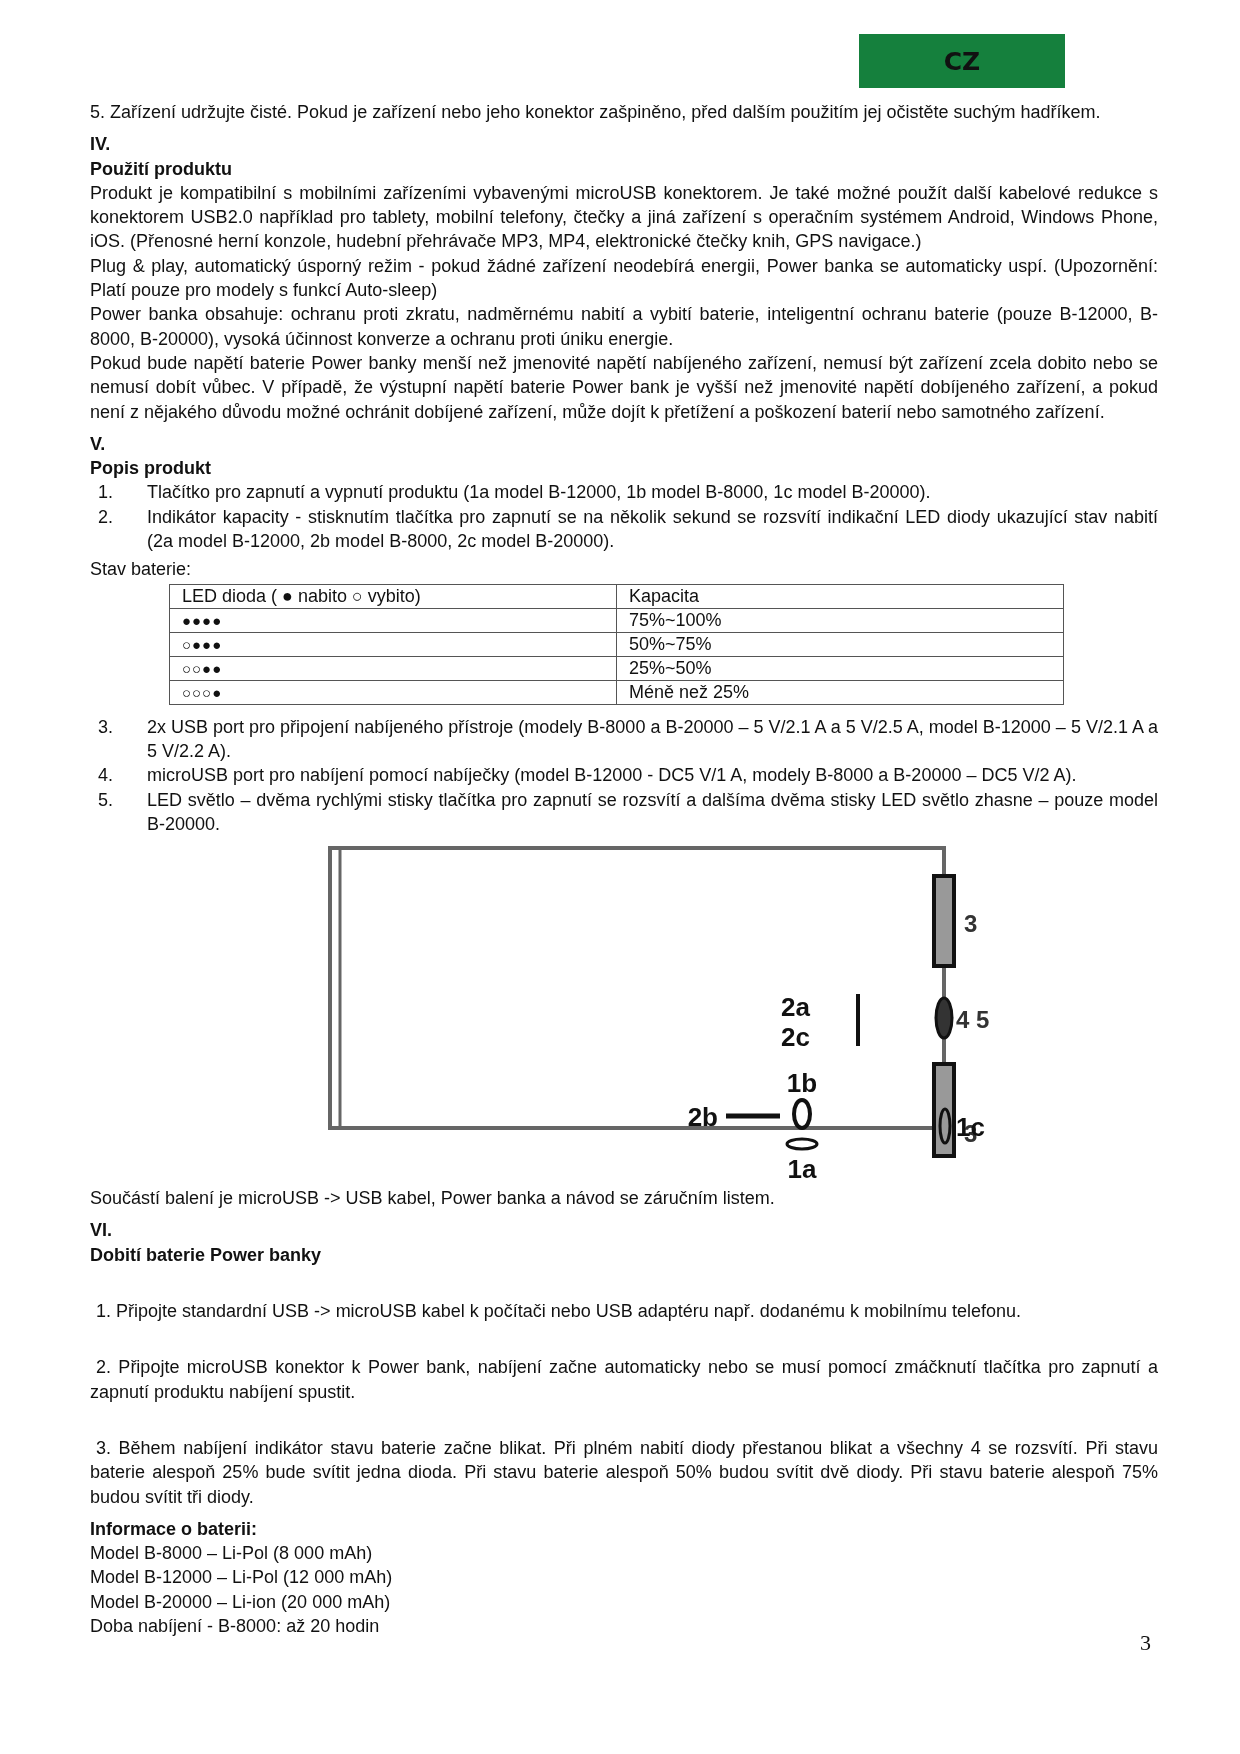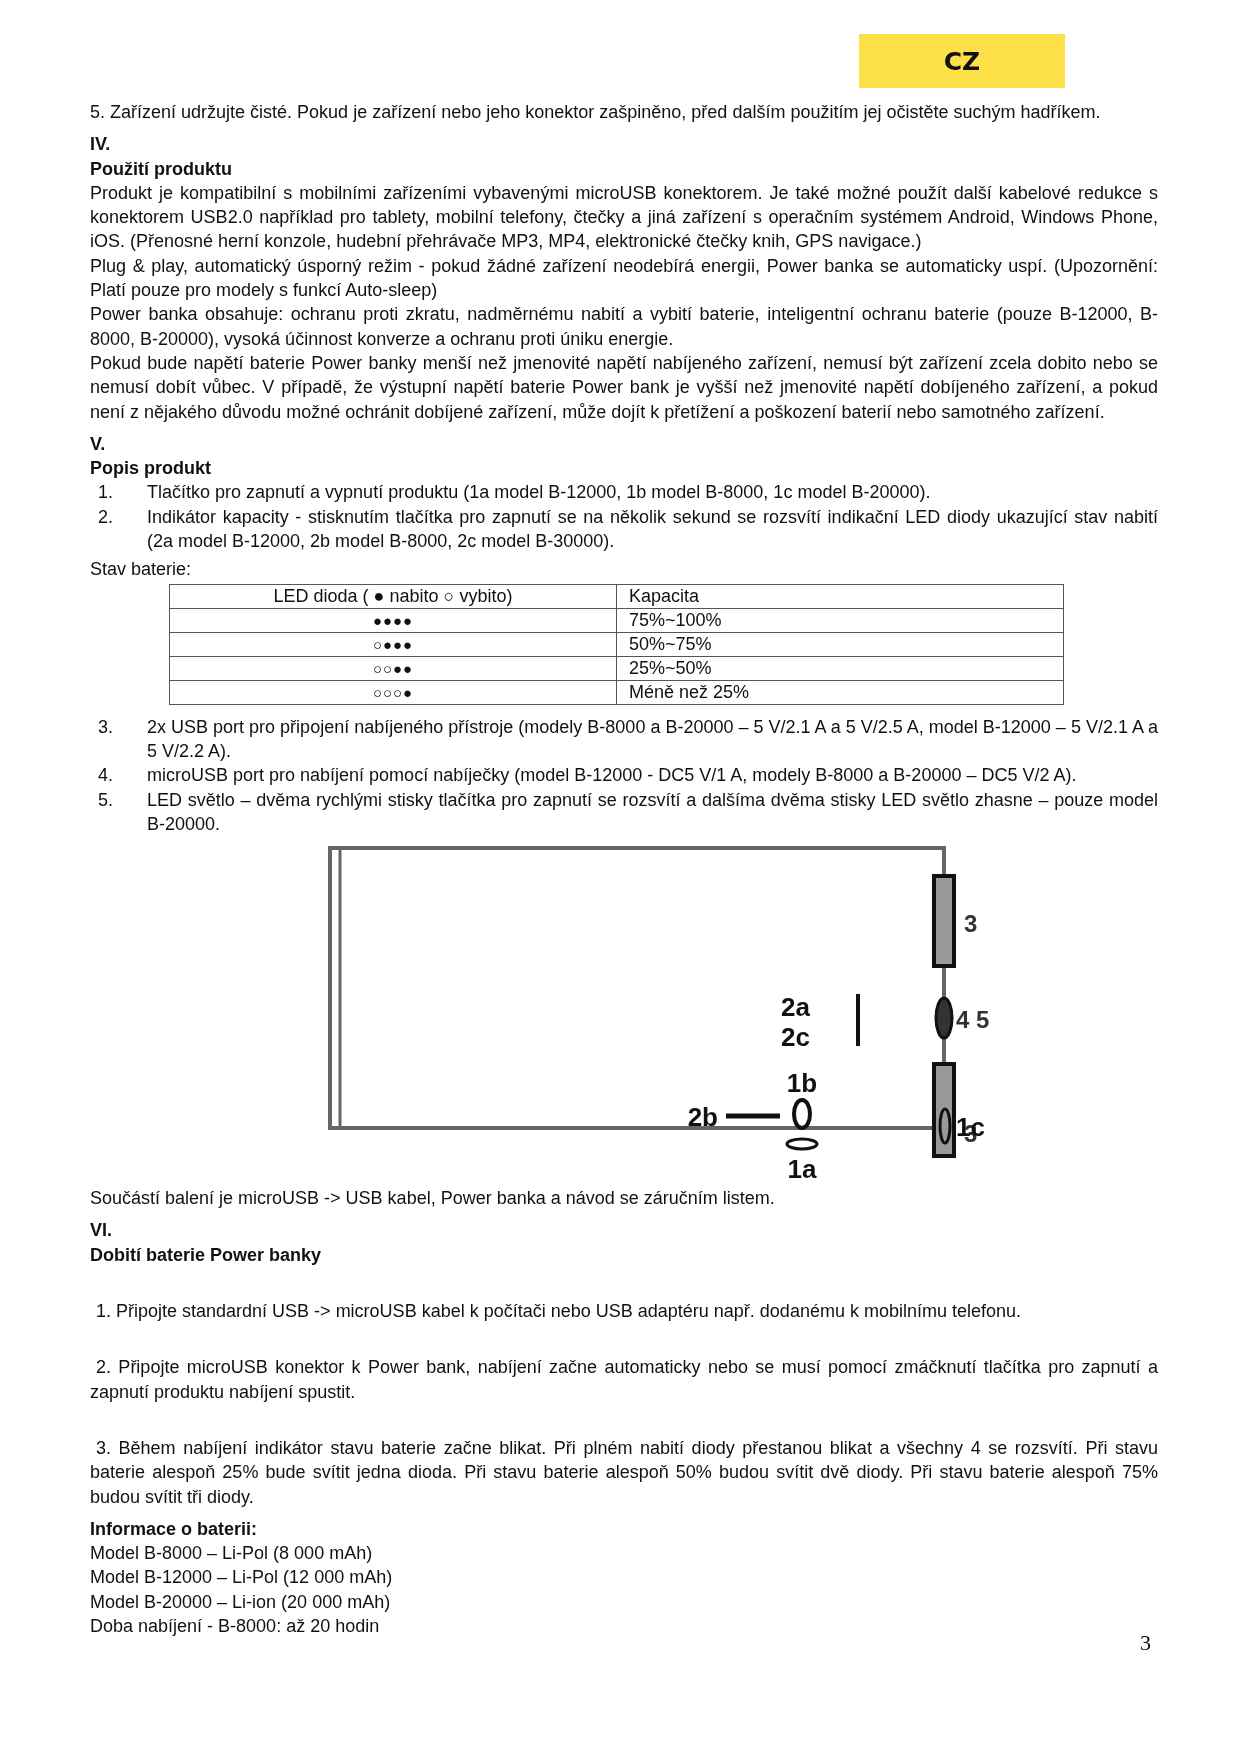--- a/index.html
+++ b/index.html
@@ -1,31 +1,31 @@
 <!DOCTYPE html>
 <html><head>
 <meta charset="utf-8">
 <style>
   html, body { margin:0; padding:0; background:#ffffff; }
   body { width:1240px; height:1754px; position:relative; overflow:hidden;
          font-family:"Liberation Sans", sans-serif; color:#111; }
   .lang-box { position:absolute; left:859px; top:34px; width:206px; height:54px;
-              background:#fde047; display:flex; align-items:center; justify-content:center;
+              background:#15803d; display:flex; align-items:center; justify-content:center;
               font-family:"DejaVu Sans", sans-serif; font-weight:bold; font-size:25px; color:#111; }
   .page { position:absolute; left:90px; top:100px; width:1068px; font-size:18px; line-height:24.3px; }
   p { margin:0; text-align:justify; }
   .gap { height:8px; }
   .sec { font-weight:bold; display:flex;flex-direction:column; }
   .sec .num { width:44px; }
   .ol-item { display:flex; text-align:justify; }
   .ol-item .n { width:44px; flex:none; text-align:left; padding-left:8px; box-sizing:border-box; }
   .ol-item .t { flex:1; text-align:justify;margin-left:13px; }
   table.led { border-collapse:collapse; margin-left:79px; width:895px; margin-top:2px; font-size:18px; }
   table.led td { border:1.5px solid #555; padding:0 12px; height:23px; line-height:23px; }
-  table.led td.c1 { width:422px;text-align:center; }
+  table.led td.c1 { width:422px; }
   .dots { letter-spacing:1px; font-size:15px; }
   .diagram { position:relative; width:1068px; height:350px; }
   .diagram svg { position:absolute; left:0; top:0; }
   .para-list p { text-indent:6px;margin-top:32px; }
   .pagenum { position:absolute; left:1140px; top:1630px; font-family:"Liberation Serif", serif; font-size:22px; }
 </style>
 </head>
 <body>
 
 <div class="lang-box">CZ</div>
@@ -47,21 +47,21 @@
   <div class="sec">
     <span class="num">V.</span>
     <span>Popis produkt</span>
   </div>
   <div class="ol-item">
     <span class="n">1.</span>
     <span class="t">Tlačítko pro zapnutí a vypnutí produktu (1a model B-12000, 1b model B-8000, 1c model B-20000).</span>
   </div>
   <div class="ol-item">
     <span class="n">2.</span>
-    <span class="t">Indikátor kapacity - stisknutím tlačítka pro zapnutí se na několik sekund se rozsvítí indikační LED diody ukazující stav nabití (2a model B-12000, 2b model B-8000, 2c model B-30000).</span>
+    <span class="t">Indikátor kapacity - stisknutím tlačítka pro zapnutí se na několik sekund se rozsvítí indikační LED diody ukazující stav nabití (2a model B-12000, 2b model B-8000, 2c model B-20000).</span>
   </div>
   <div class="gap" style="height:4px"></div>
   <p>Stav baterie:</p>
 
   <table class="led">
     <tbody>
         <tr>
       <td class="c1">LED dioda ( ● nabito ○ vybito)</td>
       <td>Kapacita</td>
     </tr>

